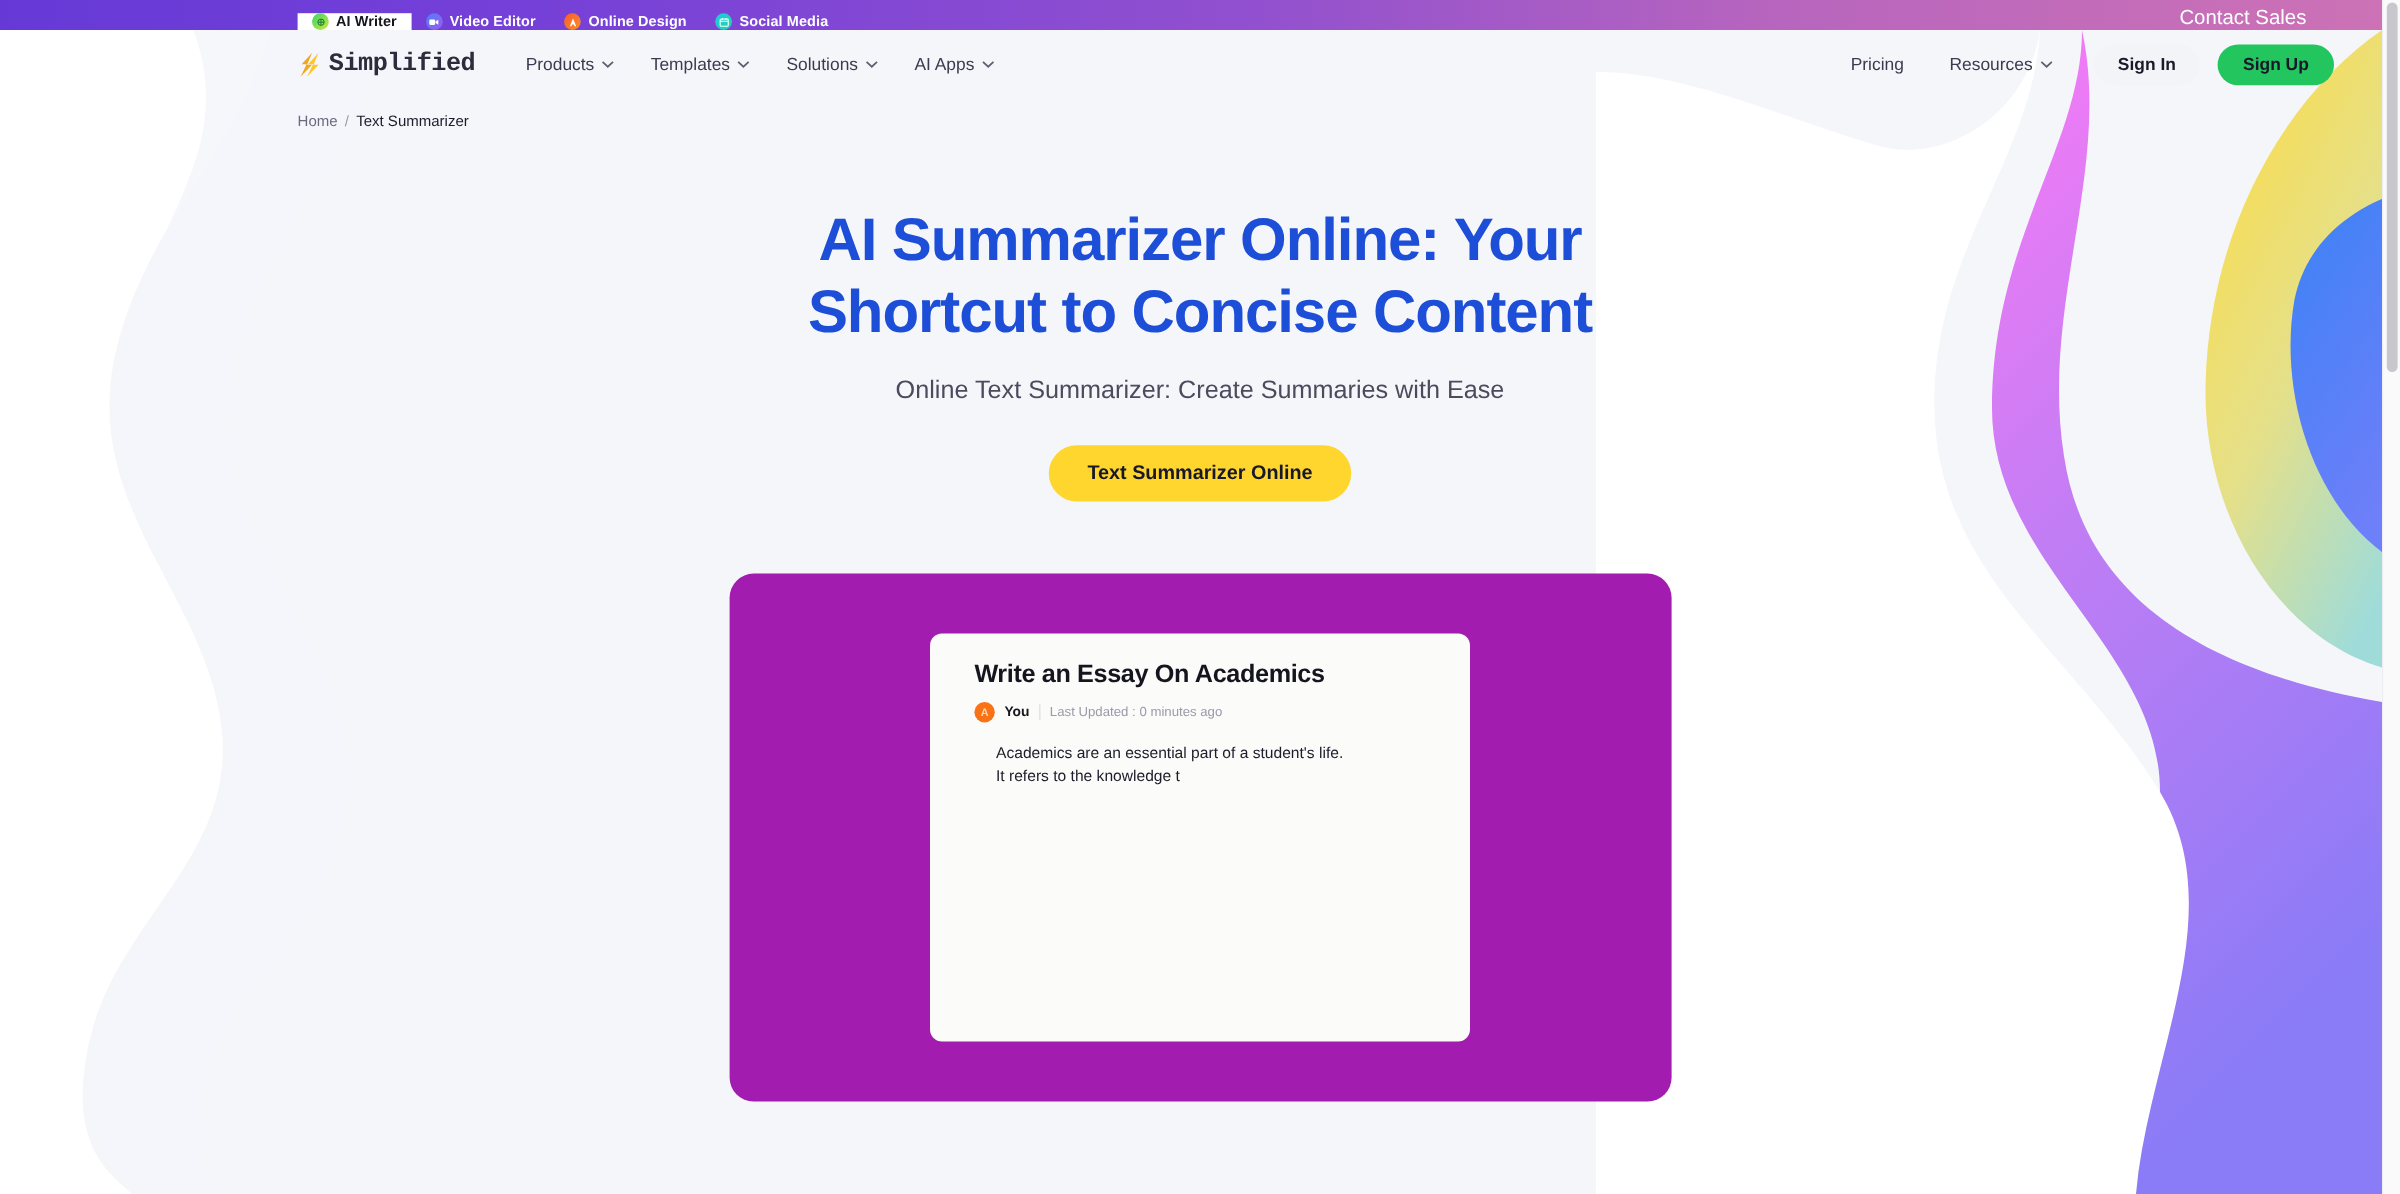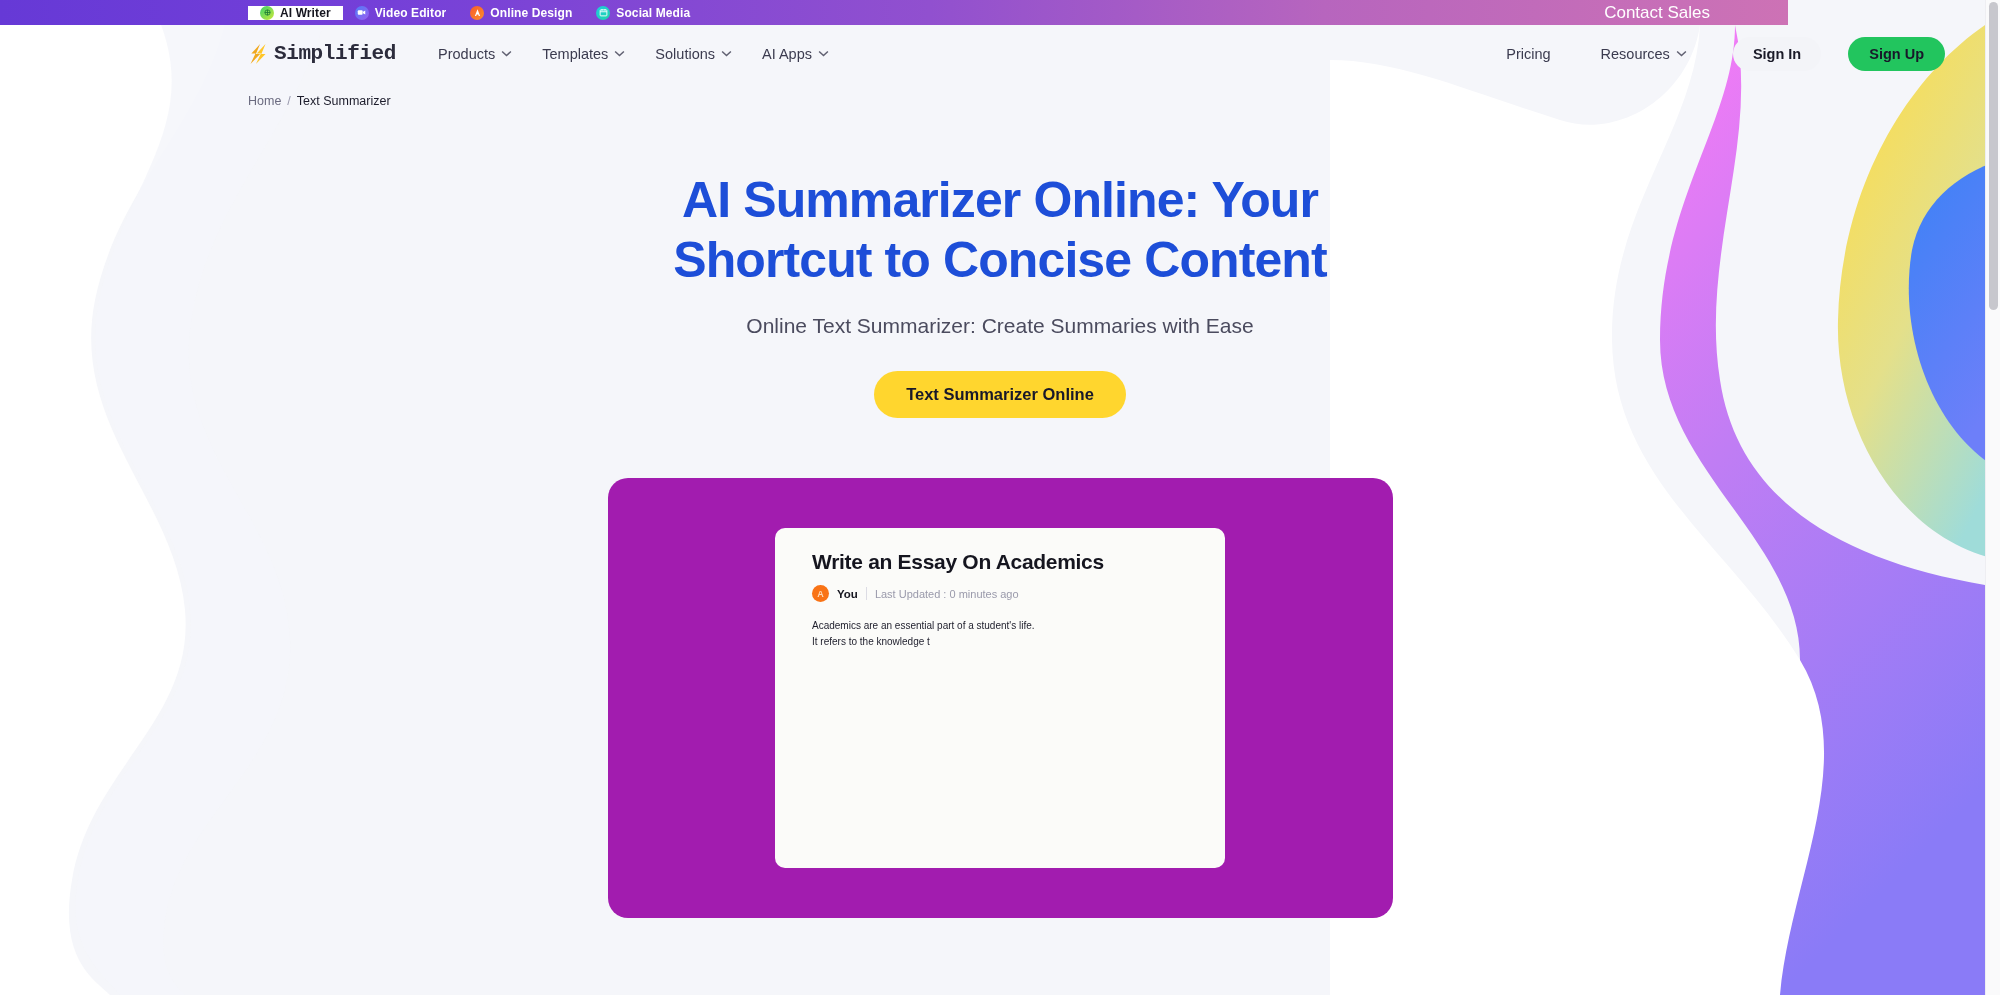--- a/index.html
+++ b/index.html
@@ -32,24 +32,24 @@
     pointer-events: none;
     z-index: 0;
   }
   .deco-svg { display: block; width: 2000px; height: 995px; }
 
   
   .topbar {
     position: relative;
     z-index: 30;
     height: 25px;
-    width: 1788px;
+    width: 2000px;
     background: linear-gradient(90deg, #6639d6 0%, #7540d8 22%, #9150cf 52%, #b765be 74%, #cd72b5 100%);
     display: flex;
-    align-items: center;
+    align-items: flex-end;
     font-size: 12px;
   }
   .topbar-apps {
     display: flex;
     align-items: stretch;
     margin-left: 248px;
   }
   .app-tab {
     display: flex;
     align-items: center;
@@ -127,21 +127,21 @@
     color: #3b3b4f;
     font-weight: 500;
     cursor: pointer;
     white-space: nowrap;
   }
   .chev { width: 11px; height: 7px; flex: none; opacity: .8; }
   .nav-right {
     margin-left: auto;
     display: flex;
     align-items: center;
-    gap: 22px;
+    gap: 10px;
   }
   .nav-right .nav-item { font-size: 14.5px; }
   .btn {
     border: none;
     cursor: pointer;
     font-family: inherit;
     white-space: nowrap;
   }
   .btn-signin {
     background: #f3f4f8;
@@ -256,24 +256,25 @@
     display: flex;
     align-items: center;
     justify-content: center;
     flex: none;
   }
   .doc-author { font-size: 11.5px; font-weight: 700; color: #15151f; }
   .meta-div { width: 1px; height: 13px; background: #dcdce4; }
   .doc-updated { font-size: 11px; color: #9a9aab; }
   .doc-body { margin-top: 18px; }
   .doc-line {
-    font-size: 10px;
+    font-size: 13px;
     color: #1d1d2b;
     line-height: 1.25;
     margin-bottom: 3px;
+    margin-left: 18px;
   }
 
   
   .scrollbar {
     position: absolute;
     top: 0; right: 0;
     width: 15px;
     height: 995px;
     background: #fafafb;
     z-index: 50;

